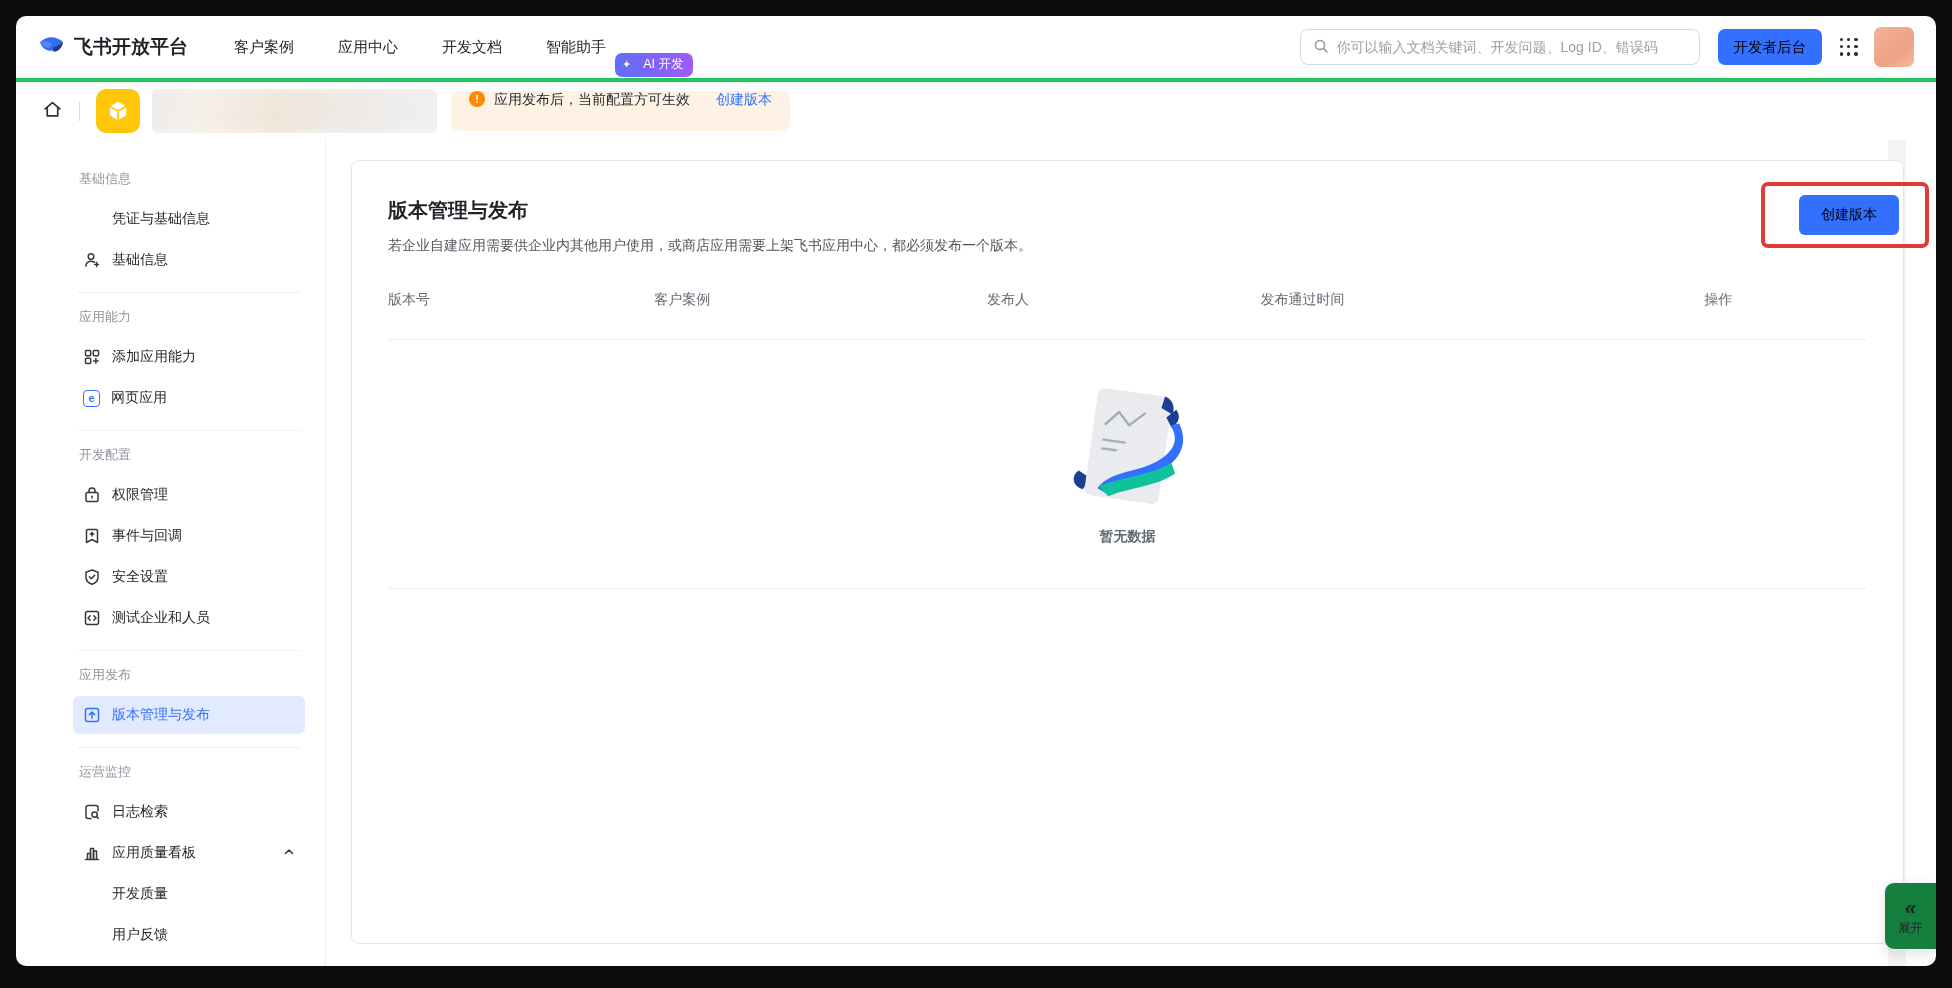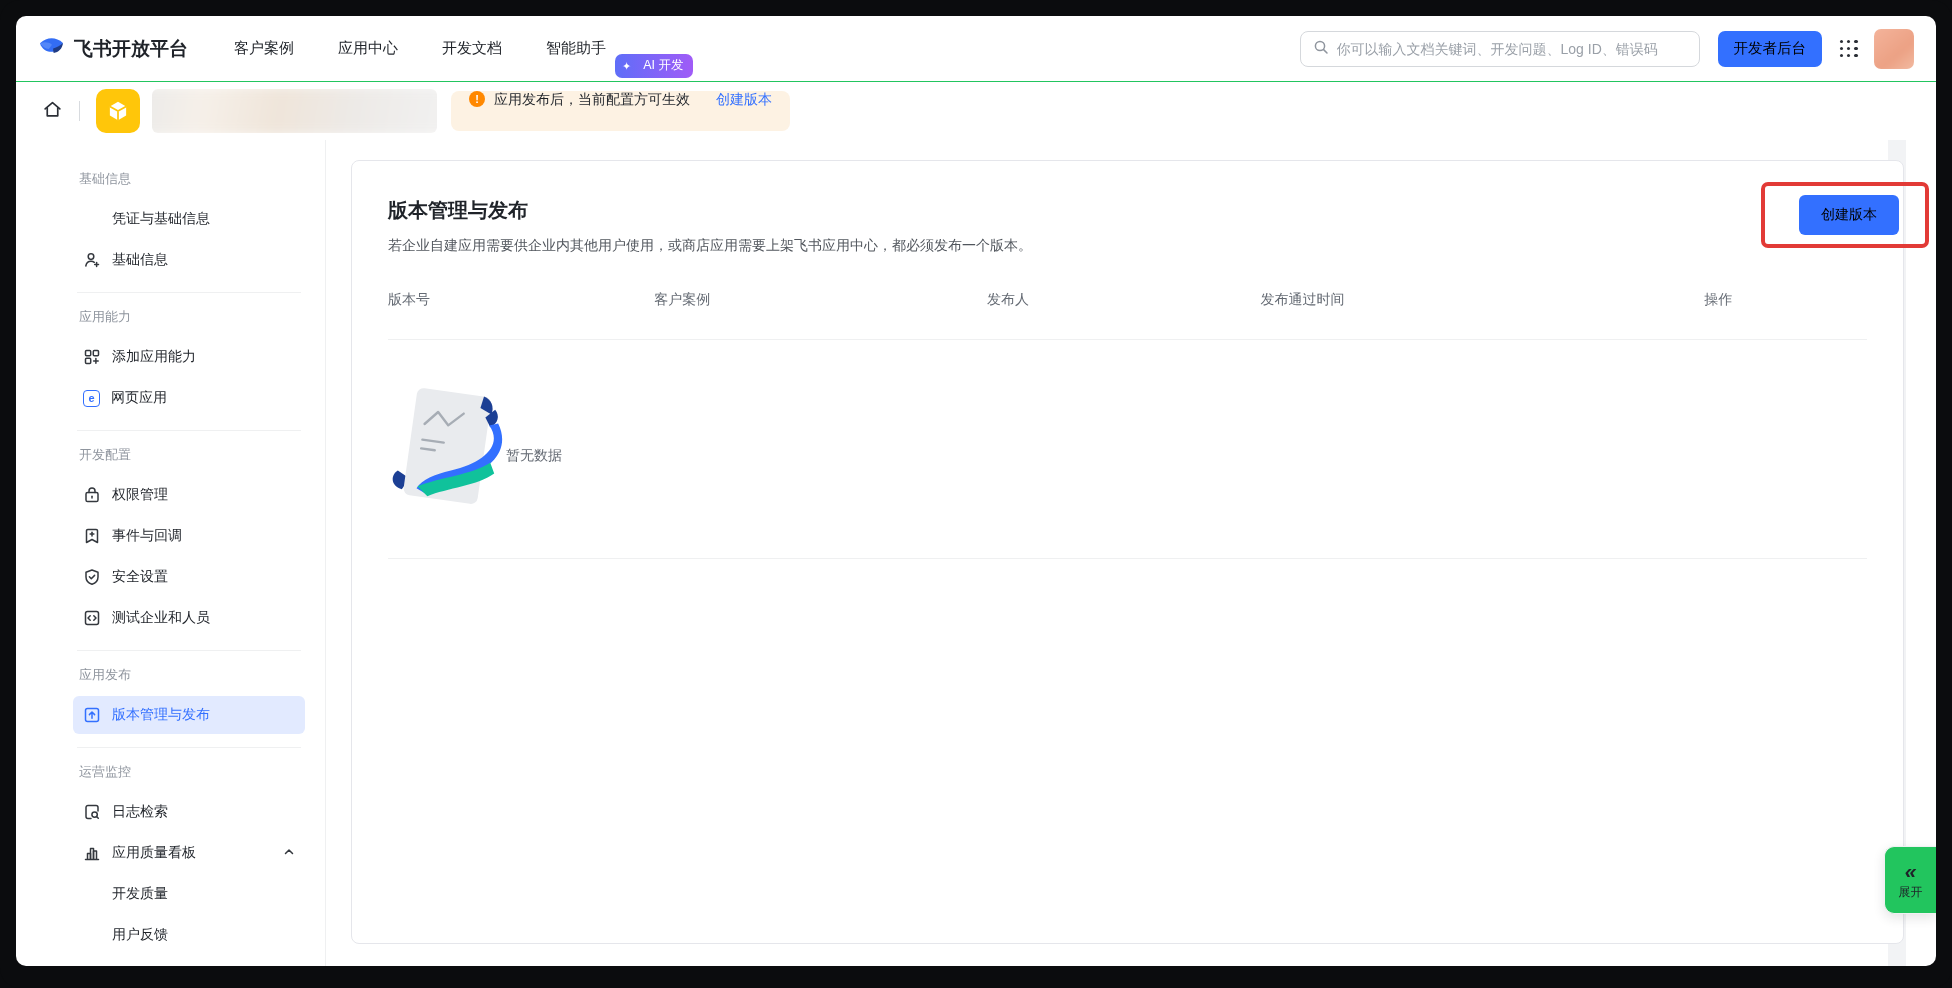--- a/index.html
+++ b/index.html
@@ -7,21 +7,21 @@
   body {
     font-family: "Liberation Sans", "DejaVu Sans", sans-serif;
     background:#0b0c0e;
     overflow:hidden;
   }
   .frame { width:1952px; height:988px; background:#0b0c0e; border-radius:20px; padding:16px 16px 22px 16px; }
   .page  { width:100%; height:100%; background:#fff; border-radius:10px; overflow:hidden; position:relative;
            display:flex; flex-direction:column; color:#1f2329; }
 
   
-  .topnav { height:66px; flex:0 0 66px; display:flex; align-items:center; padding:0 22px; border-bottom:1px solid #22c55e; }
+  .topnav { height:66px; flex:0 0 66px; display:flex; align-items:center; padding:0 22px; border-bottom:4px solid #22c55e; }
   .brand { display:flex; align-items:center; gap:9px; font-size:19px; font-weight:bold; color:#1f2329; white-space:nowrap; }
   .nav-links { display:flex; align-items:center; gap:44px; margin-left:46px; font-size:15px; color:#1f2329; }
   .nav-item { cursor:pointer; white-space:nowrap; display:flex; align-items:center; }
   .ai-badge { margin-left:9px; background:linear-gradient(90deg,#5f6ef8,#a05bf7); color:#fff; font-size:12.5px;
               padding:3px 9px 4px 7px; border-radius:7px; display:inline-flex; align-items:center; gap:12px;margin-top:35px; }
   .icon-sparkle::before { content:"✦"; font-size:11px; }
   .topnav .spacer { flex:1; }
   .searchbox { width:400px; height:36px; border:1px solid #d5d8dc; border-radius:8px; display:flex; align-items:center;
                gap:8px; padding:0 12px; color:#9aa0a8; font-size:14px; white-space:nowrap; overflow:hidden; }
   .searchbox input { border:none; outline:none; flex:1; font-size:14px; color:#1f2329; font-family:inherit; min-width:0; }
@@ -72,25 +72,25 @@
   .card { position:relative; width:1553px; height:784px; border:1px solid #e5e6eb; border-radius:8px; background:#fff;
           padding:36px 36px 0 36px; }
   .page-title { font-size:20px; font-weight:600; color:#1f2329; }
   .page-subtitle { margin-top:13px; font-size:14px; color:#51565d; }
   .create-btn { position:absolute; top:34px; right:4px; height:40px; padding:0 22px; font-size:14px; border-radius:6px; }
   .red-annotation { position:absolute; top:21px; right:-26px; width:168px; height:66px; border:4px solid #e23a36;
                     border-radius:7px; pointer-events:none; }
   .thead { display:flex; margin-top:36px; padding-bottom:30px; border-bottom:1px solid #eff0f1;
            font-size:14px; color:#646a73; }
   .th-0 { width:18%; } .th-1 { width:22.5%; } .th-2 { width:18.5%; } .th-3 { width:30%; } .th-4 { width:11%; }
-  .empty { padding:44px 0 42px 0; display:flex; flex-direction:row; align-items:center; border-bottom:1px solid #eff0f1; }
+  .empty { padding:44px 0 42px 0; display:flex; flex-direction:column; align-items:center; border-bottom:1px solid #eff0f1;font-weight:bold; }
   .empty-text { margin-top:12px; font-size:14px; color:#646a73; }
 
   
-  .expand-card { position:absolute; right:0; top:830px; width:52px; height:68px; background:#22c55e;
+  .expand-card { position:absolute; right:0; top:866px; width:52px; height:68px; background:#15803d;
                  border:1px solid #f0f1f2; border-right:none; border-radius:10px 0 0 10px;
                  box-shadow:0 4px 12px rgba(31,35,41,.12); display:flex; flex-direction:column; align-items:center;
                  justify-content:center; gap:2px; cursor:pointer; }
   .icon-collapse::before { content:"«"; font-size:21px; font-weight:bold; color:#1f2329; line-height:1; }
   .expand-label { font-size:12px; color:#1f2329; }
 </style>
 </head>
 <body>
 
 <div class="frame">

